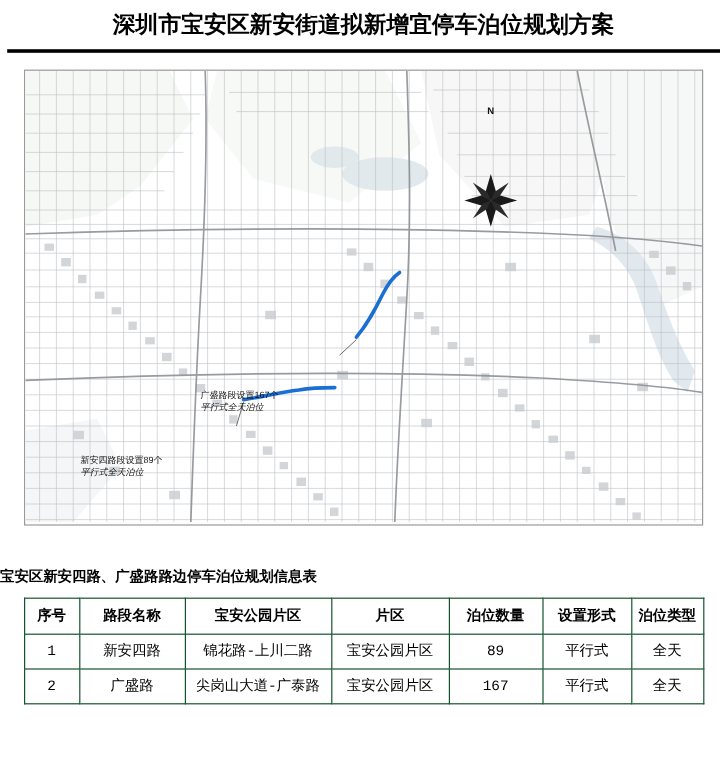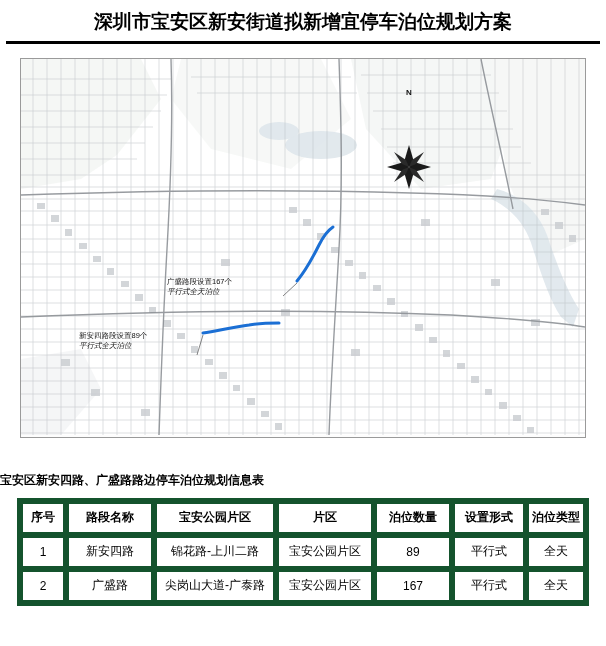--- a/index.html
+++ b/index.html
@@ -59,27 +59,28 @@
     font-weight: bold;
     margin-top: 34px;
   }
   table.info {
     border-collapse: collapse;
     margin: 9px auto 0 auto;
     width: 566px;
     table-layout: fixed;
   }
   table.info th, table.info td {
-    border: 6px solid #14532d;
+    border: 1px solid #14532d;
     text-align: center;
     font-size: 12px;
     height: 28px;
     padding: 0 2px;
     white-space: nowrap;
     overflow: hidden;
+    font-family: Liberation Mono, monospace;
   }
   table.info th {
     font-weight: bold;
   }
   table.info thead tr { height: 30px; }
   .col-1 { width: 46px; }
   .col-2 { width: 88px; }
   .col-3 { width: 122px; }
   .col-4 { width: 98px; }
   .col-5 { width: 78px; }
@@ -87,20 +88,21 @@
   .col-7 { width: 60px; }
 
   
   .annot {
     position: absolute;
     font-size: 7.5px;
     line-height: 1.35;
     color: #111;
     white-space: nowrap;
     font-family: "Liberation Sans", sans-serif;
+    margin-top: 48px;
   }
   .annot .l2 { display: block; font-style: italic; }
   .compass-label {
     position: absolute;
     font-size: 8px;
     font-weight: bold;
     color: #111;
   }
 </style>
 </head>
@@ -290,21 +292,21 @@
       </svg>
     </div>
 
     <div class="compass-label" style="left:385px; top:29px;">N</div>
 
     <div class="annot" style="left:146px; top:218px;">
       <span>广盛路段设置167个</span>
       <span class="l2">平行式全天泊位</span>
     </div>
 
-    <div class="annot" style="left:58px; top:272px;">
+    <div class="annot" style="left:46px; top:272px;">
       <span>新安四路段设置89个</span>
       <span class="l2">平行式全天泊位</span>
     </div>
   </div>
 
 
   <div class="table-title">宝安区新安四路、广盛路路边停车泊位规划信息表</div>
 
   <table class="info">
     <colgroup>

